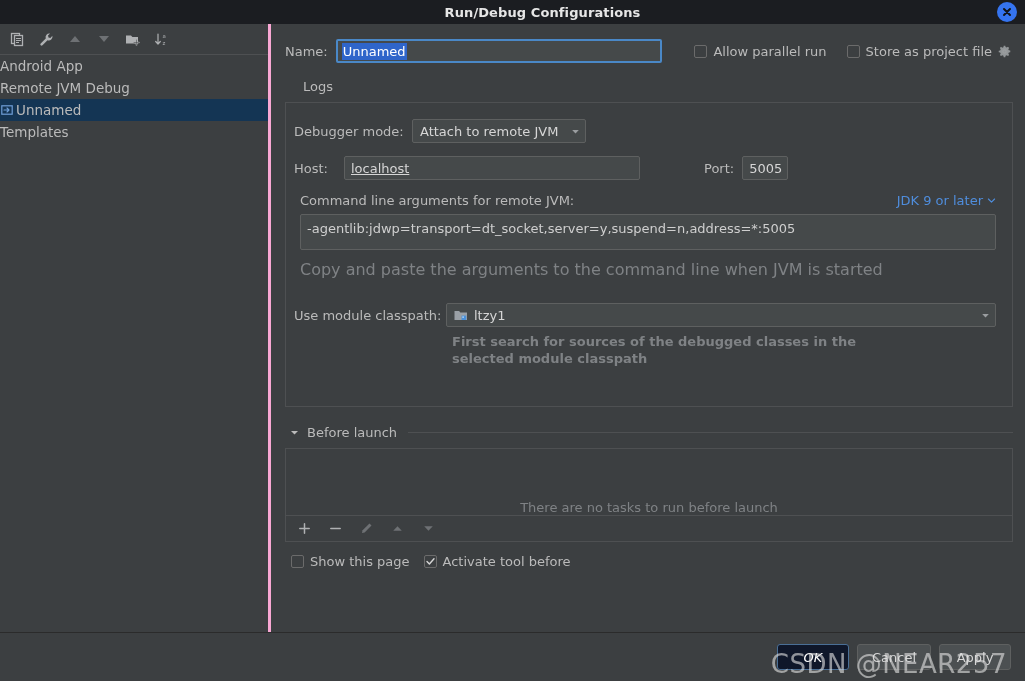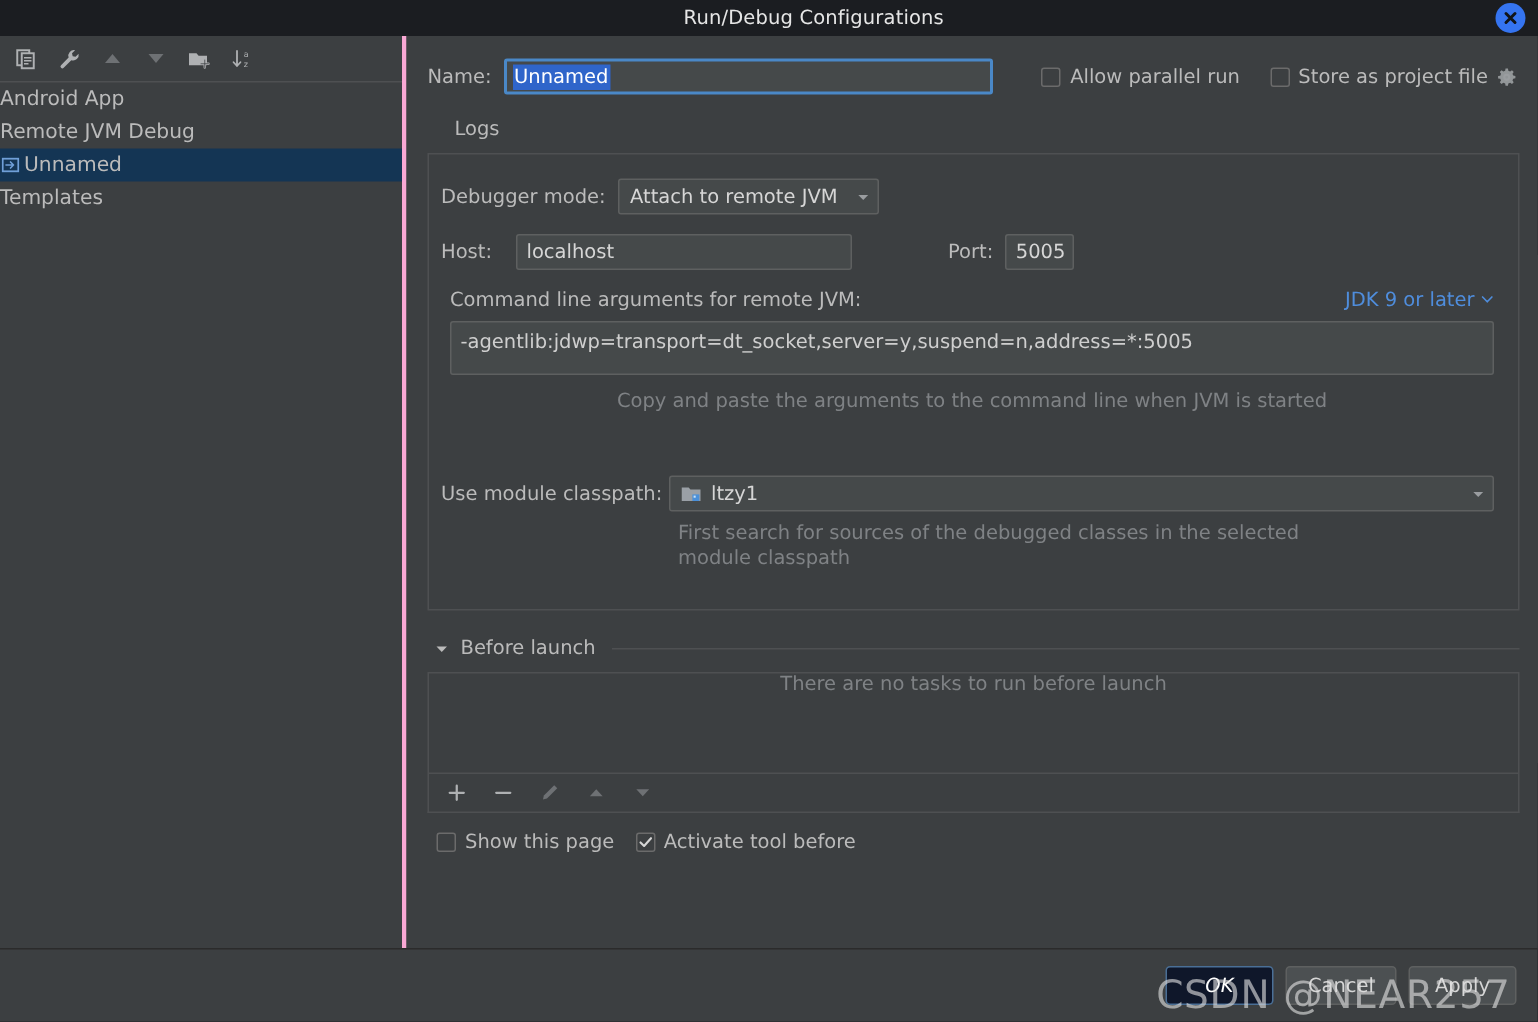--- a/index.html
+++ b/index.html
@@ -45,21 +45,21 @@
     height: 24px;
     background: #1b1d21;
     position: relative;
     flex: 0 0 auto;
     display: flex;
     align-items: center;
     justify-content: center;
   }
   #titlebar .title {
     font-size: 13px;
-    font-weight: normal;
+    font-weight: bold;
     color: #e6e6e6;
     letter-spacing: .1px;
     margin-left: 60px;
   }
   #close-btn {
     position: absolute;
     right: 8px;
     top: 2px;
     width: 20px; height: 20px;
     border-radius: 50%;
@@ -291,30 +291,30 @@
     border-radius: 2px;
     font-size: 13px;
     color: #cfcfcf;
     padding: 6px 6px;
     box-sizing: border-box;
     cursor: text;
   }
   #args-hint {
     margin: 10px 0 0 6px;
     color: #7f8285;
-    font-size: 13px;
-    text-align: center;
+    font-size: 16px;
   }
   #classpath-hint {
     color: #7f8285;
     font-size: 13px;
     line-height: 17px;
     margin-left: 158px;
     margin-top: 6px;
     max-width: 420px;
+    font-weight: bold;
   }
 
   
   #before-launch-header {
     display: flex;
     align-items: center;
     gap: 7px;
     margin-top: 18px;
     flex: 0 0 auto;
     padding-left: 4px;
@@ -326,21 +326,21 @@
     height: 1px;
     background: #4e5052;
     margin-left: 4px;
   }
   #bl-panel {
     margin-top: 8px;
     border: 1px solid #4e5052;
     height: 68px;
     box-sizing: border-box;
     display: flex;
-    align-items: flex-start;
+    align-items: flex-end;
     justify-content: center;
     color: #7f8285;
     font-size: 13px;
     flex: 0 0 auto;
   }
   #bl-toolbar {
     border-left: 1px solid #4e5052;
     border-right: 1px solid #4e5052;
     border-bottom: 1px solid #4e5052;
     height: 26px;
@@ -541,42 +541,42 @@
             <span class="arrow">
               <svg width="11" height="11" viewBox="0 0 11 11">
                 <path d="M2.2 4 L5.5 7.4 L8.8 4 Z" fill="currentColor"></path>
               </svg>
             </span>
           </div>
         </div>
 
         <div class="frow">
           <div class="flabel" style="width:50px;">Host:</div>
-          <div class="textfield" style="width:224px;" title="localhost">localhost</div>
+          <div class="textfield" style="width:296px;text-decoration:underline;" title="localhost">localhost</div>
           <div class="flabel" style="margin-left:64px;">Port:</div>
           <div class="textfield" style="width:46px;margin-left:8px;" title="5005">5005</div>
         </div>
 
         <div id="args-header">
           <div class="flabel">Command line arguments for remote JVM:</div>
           <div id="jdk-link">
             <span>JDK 9 or later</span>
             <span>
               <svg width="9" height="9" viewBox="0 0 9 9">
                 <path d="M1.4 3 L4.5 6.2 L7.6 3" stroke="currentColor" stroke-width="1.1" fill="none" stroke-linecap="round" stroke-linejoin="round"></path>
               </svg>
             </span>
           </div>
         </div>
 
         <div id="args-box">-agentlib:jdwp=transport=dt_socket,server=y,suspend=n,address=*:5005</div>
 
         <div id="args-hint">Copy and paste the arguments to the command line when JVM is started</div>
 
-        <div class="frow" style="margin-top:42px;margin-bottom:0;">
+        <div class="frow" style="margin-top:24px;margin-bottom:0;">
           <div class="flabel" style="width:152px;">Use module classpath:</div>
           <div class="combo" style="flex:1 1 auto;">
             <span style="display:flex;">
               <svg width="14" height="13" viewBox="0 0 14 13">
                 <path d="M0.5 2h4.6l1.2 1.4H13V11H0.5z" fill="#9aa0a6"></path>
                 <rect x="7.6" y="6.6" width="4.6" height="4.4" fill="#4a90d9"></rect>
                 <rect x="8.4" y="7.4" width="1.4" height="1.4" fill="#c9e3f7"></rect>
               </svg>
             </span>
             <span>ltzy1</span>

